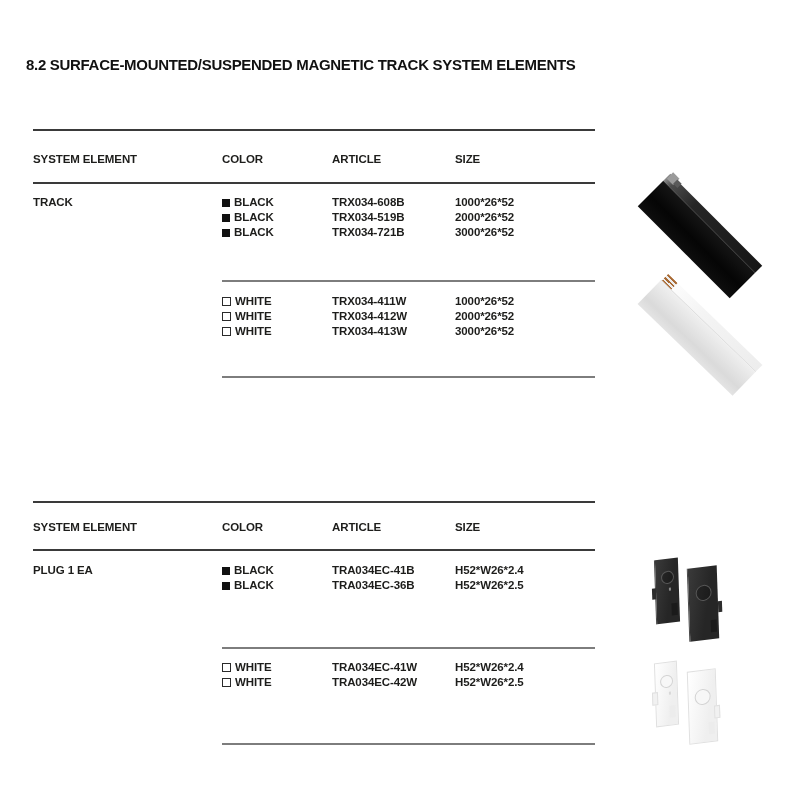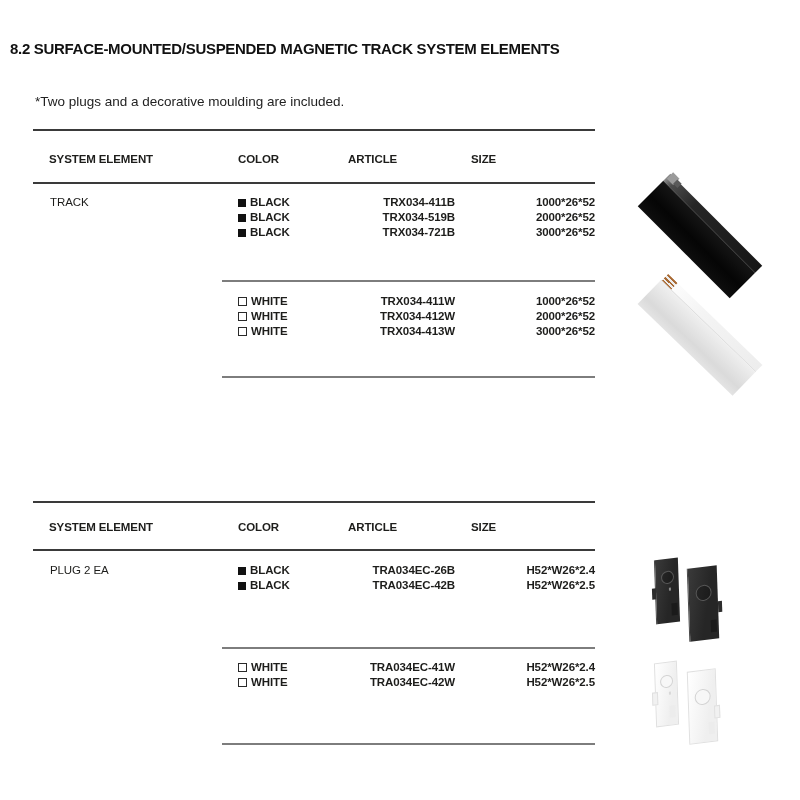--- a/index.html
+++ b/index.html
@@ -2,47 +2,47 @@
 <html><head>
 <meta charset="utf-8">
 <style>
   html,body{margin:0;padding:0;background:#ffffff;}
   .page{
     position:relative;width:800px;height:800px;background:#ffffff;overflow:hidden;
     font-family:"Liberation Sans", sans-serif;color:#1d1d1b;
   }
   
   .title{
-    position:absolute;left:10px;top:40px;margin:0;
+    position:absolute;left:10px;top:40px;margin:16px;
     font-size:15px;font-weight:700;letter-spacing:-0.3px;color:#111;
   }
   .note{
     position:absolute;left:35px;top:94px;margin:0;
     font-size:13.5px;font-weight:400;color:#222;
   }
   
   .tbl{position:absolute;left:33px;width:562px;}
   .tbl-1{top:129px;height:252px;}
   .tbl-2{top:501px;height:248px;}
   .rule-strong{position:absolute;left:0;width:562px;height:2px;background:#3a3a3a;}
   .rule-light{position:absolute;left:189px;width:373px;height:2px;background:#7d7d7d;}
   .thead{
     position:absolute;left:0;width:562px;display:grid;
     grid-template-columns:189px 110px 123px 1fr;
     font-size:11.5px;font-weight:700;letter-spacing:-0.1px;line-height:14px;
   }
   .elem-label{
-    position:absolute;left:17px;font-size:11.5px;font-weight:400;line-height:15px;letter-spacing:-0.1px;
+    position:absolute;left:0;font-size:11.5px;font-weight:700;line-height:15px;letter-spacing:-0.1px;
   }
   .group{
     position:absolute;left:189px;width:373px;display:grid;
     grid-template-columns:110px 123px 1fr;grid-auto-rows:15px;
-    font-size:11.5px;font-weight:700;letter-spacing:-0.1px;text-align:right;
-  }
-  .cell{line-height:15px;white-space:nowrap;margin-left:16px;}
+    font-size:11.5px;font-weight:700;letter-spacing:-0.1px;
+  }
+  .cell{line-height:15px;white-space:nowrap;}
   .color-cell{display:flex;align-items:center;gap:4px;}
   .sw{width:8px;height:8px;display:inline-block;flex:0 0 auto;}
   .sw-black{background:#111111;}
   .sw-white{background:#ffffff;border:1.5px solid #2a2a2a;box-sizing:border-box;width:9px;height:9px;}
   
   .track-fig{position:absolute;width:104px;height:104px;}
   .track-black-fig{left:648px;top:184px;}
   .track-white-fig{left:648px;top:286px;height:96px;}
   .bar{position:absolute;left:-13px;top:29px;width:130px;}
   .bar-rot{transform:rotate(45deg);}
@@ -85,42 +85,41 @@
   .dot{position:absolute;width:2px;height:3px;}
   .plug-b .dot{background:#8a8a8a;left:13px;top:29px;}
   .plug-w .dot{background:#d8d8d8;left:13px;top:29px;}
 </style>
 </head>
 <body>
 
 <div class="page">
 
   <h1 class="title">8.2 SURFACE-MOUNTED/SUSPENDED MAGNETIC TRACK SYSTEM ELEMENTS</h1>
-  <p class="note">*Two plugs and a decorative moulding are included.</p>
 
   <div class="tbl tbl-1">
     <div class="rule-strong" style="top:0;"></div>
 
     <div class="thead" style="top:23px;">
       <div class="cell">SYSTEM ELEMENT</div>
       <div class="cell">COLOR</div>
       <div class="cell">ARTICLE</div>
       <div class="cell">SIZE</div>
     </div>
 
     <div class="rule-strong" style="top:53px;"></div>
 
     <div class="elem-label" style="top:66px;">TRACK</div>
 
     <div class="group" style="top:66px;">
       <div class="cell color-cell">
         <span class="sw sw-black"></span>
         <span>BLACK</span>
       </div>
-      <div class="cell">TRX034-411B</div>
+      <div class="cell">TRX034-608B</div>
       <div class="cell">1000*26*52</div>
 
       <div class="cell color-cell">
         <span class="sw sw-black"></span>
         <span>BLACK</span>
       </div>
       <div class="cell">TRX034-519B</div>
       <div class="cell">2000*26*52</div>
 
       <div class="cell color-cell">
@@ -164,35 +163,35 @@
 
     <div class="thead" style="top:19px;">
       <div class="cell">SYSTEM ELEMENT</div>
       <div class="cell">COLOR</div>
       <div class="cell">ARTICLE</div>
       <div class="cell">SIZE</div>
     </div>
 
     <div class="rule-strong" style="top:48px;"></div>
 
-    <div class="elem-label" style="top:62px;">PLUG 2 EA</div>
+    <div class="elem-label" style="top:62px;">PLUG 1 EA</div>
 
     <div class="group" style="top:62px;">
       <div class="cell color-cell">
         <span class="sw sw-black"></span>
         <span>BLACK</span>
       </div>
-      <div class="cell">TRA034EC-26B</div>
+      <div class="cell">TRA034EC-41B</div>
       <div class="cell">H52*W26*2.4</div>
 
       <div class="cell color-cell">
         <span class="sw sw-black"></span>
         <span>BLACK</span>
       </div>
-      <div class="cell">TRA034EC-42B</div>
+      <div class="cell">TRA034EC-36B</div>
       <div class="cell">H52*W26*2.5</div>
     </div>
 
     <div class="rule-light" style="top:146px;"></div>
 
     <div class="group" style="top:159px;">
       <div class="cell color-cell">
         <span class="sw sw-white"></span>
         <span>WHITE</span>
       </div>

